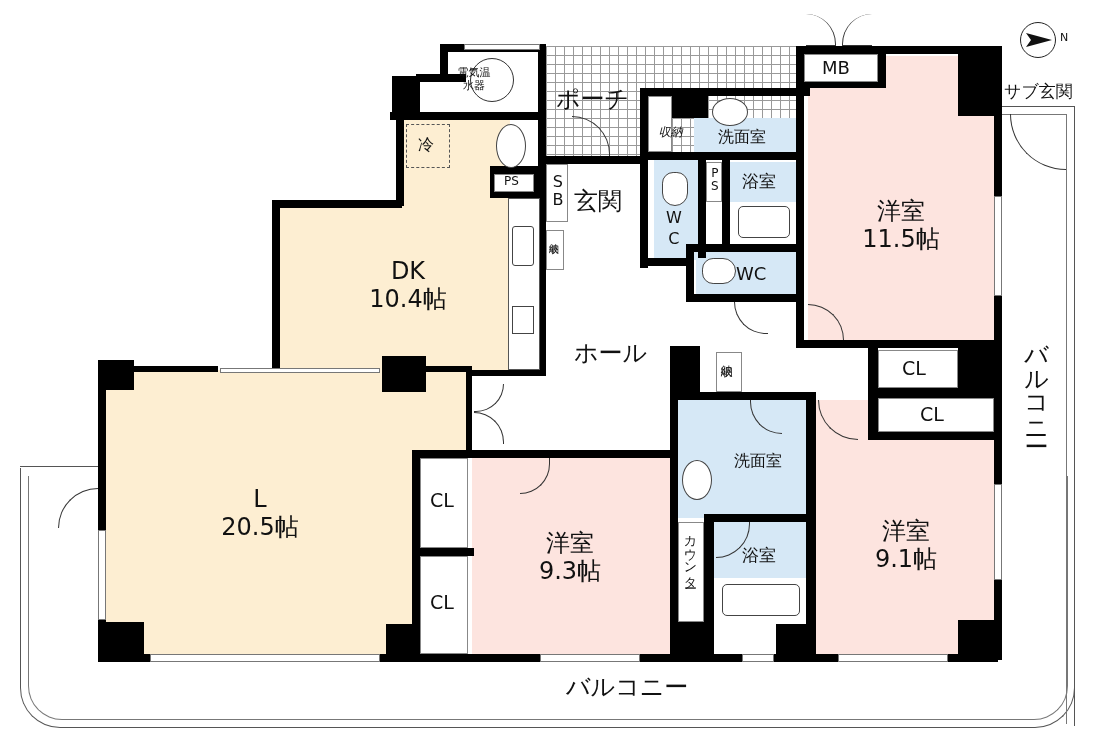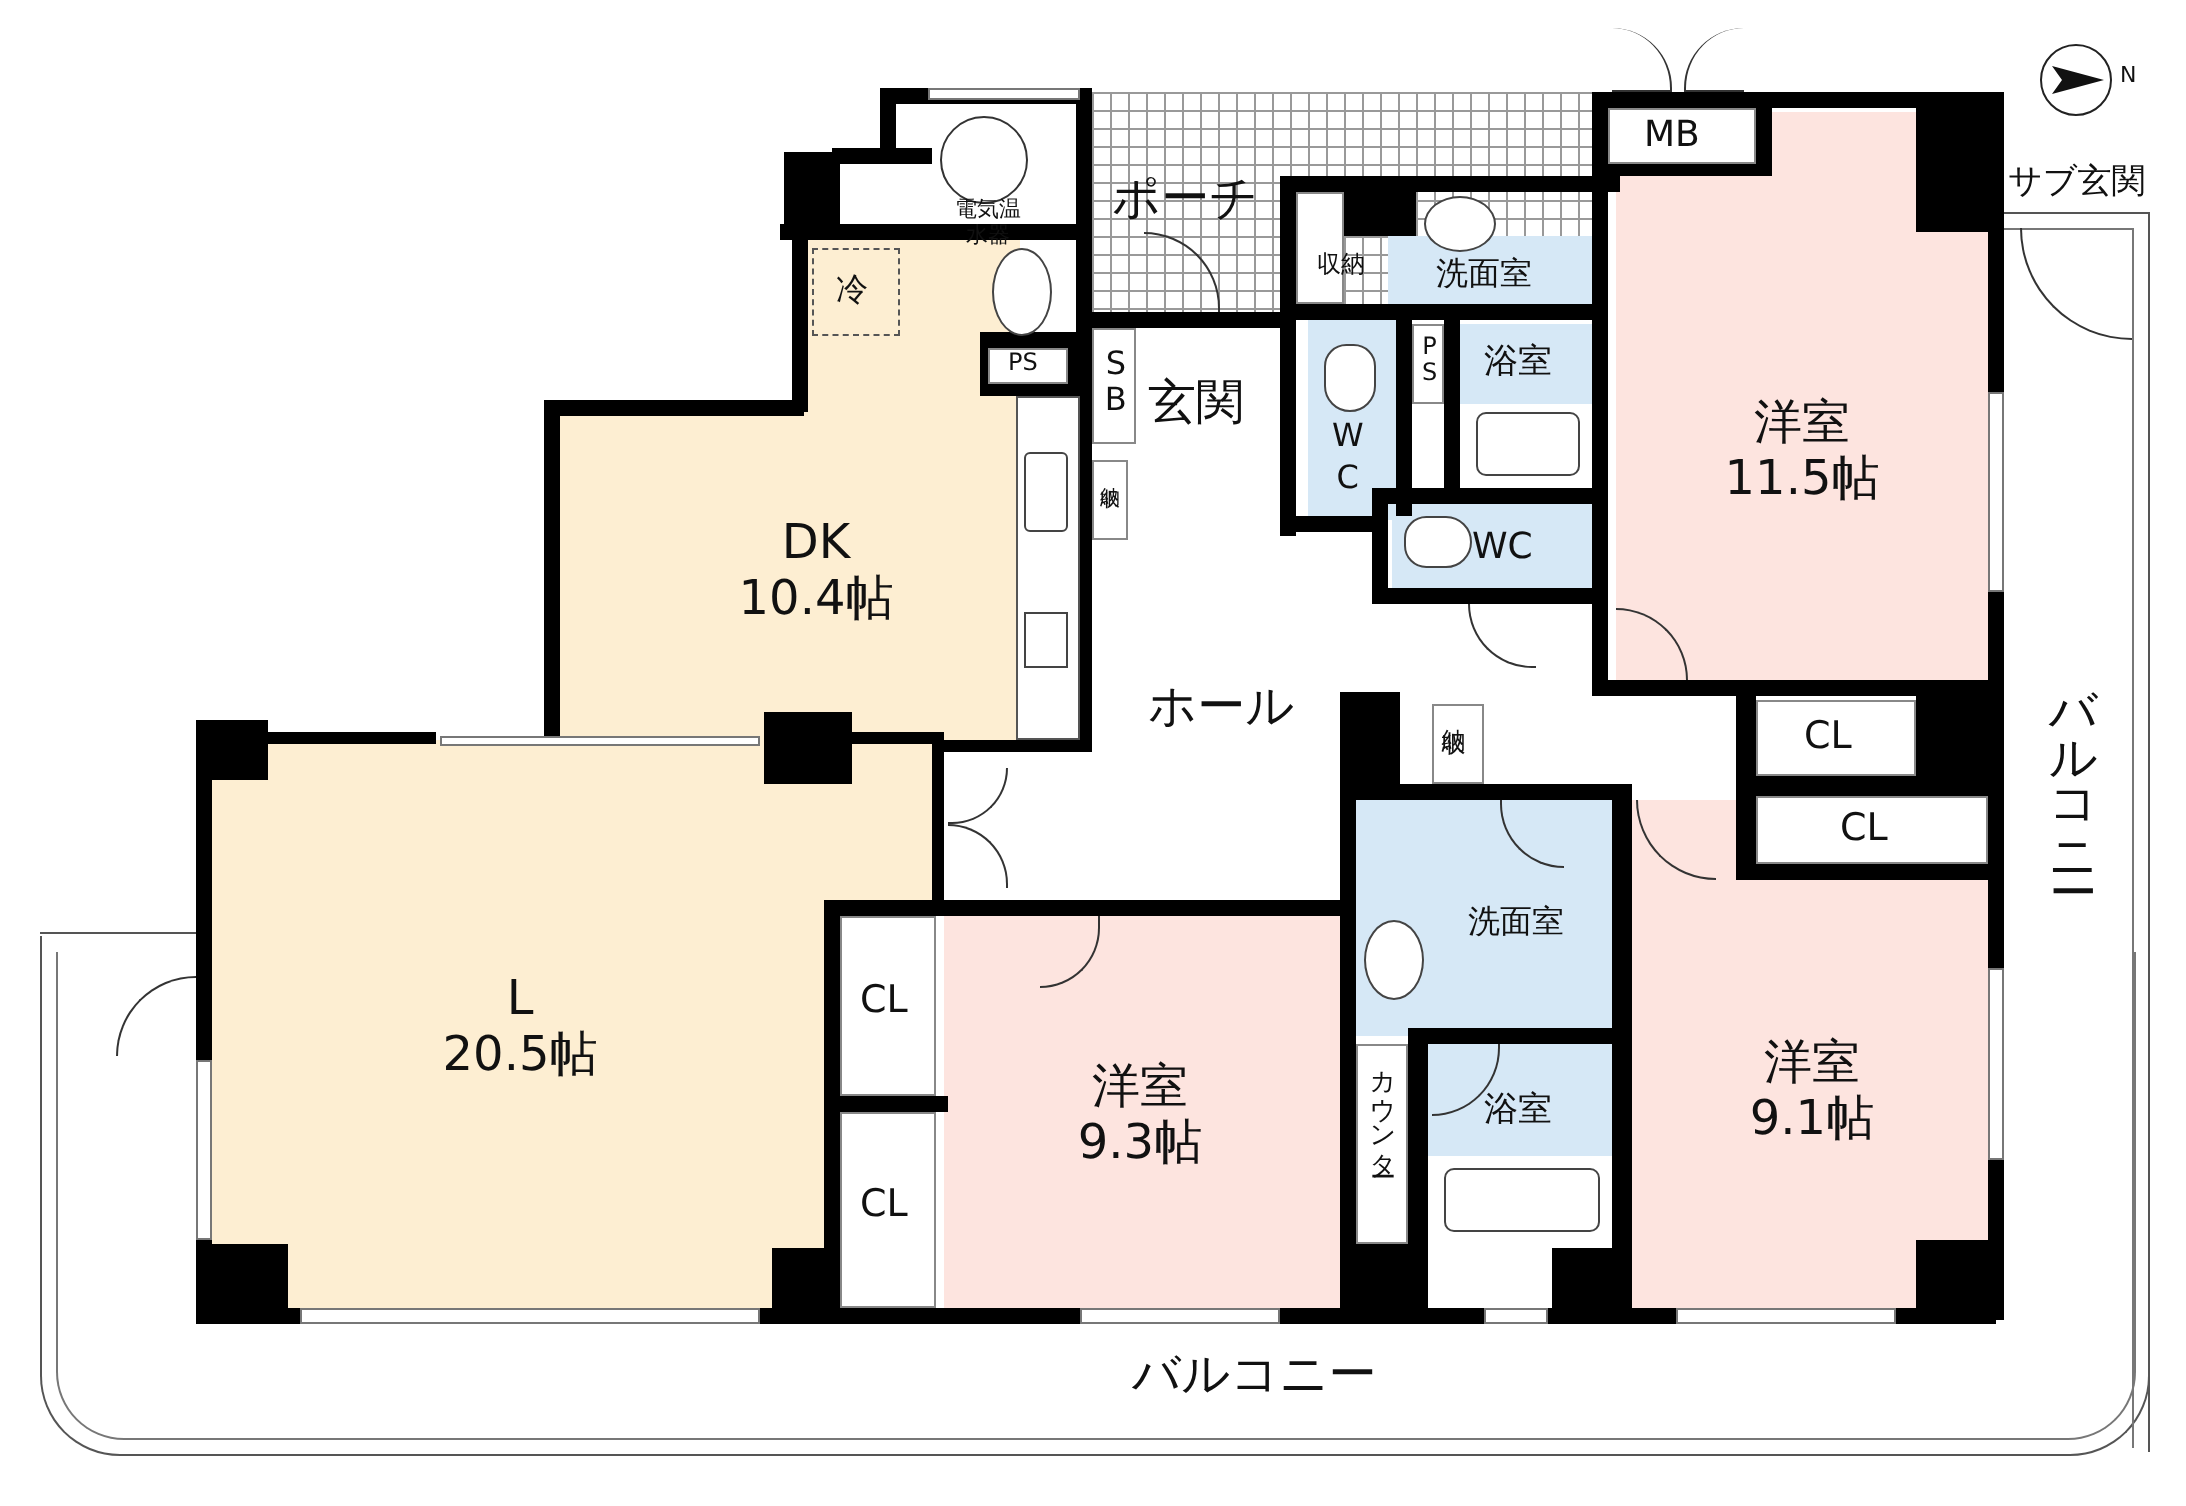--- a/index.html
+++ b/index.html
@@ -212,25 +212,25 @@
 <div class="lbl big vert" style="left:1022px; top:328px;">バルコニー</div>
 
 <div class="lbl sml" style="left:718px; top:128px; font-size:16px;">洗面室</div>
 <div class="lbl sml" style="left:734px; top:452px; font-size:16px;">洗面室</div>
 <div class="lbl sml" style="left:742px; top:172px; font-size:17px;">浴室</div>
 <div class="lbl sml" style="left:742px; top:546px; font-size:17px;">浴室</div>
 <div class="lbl sml vert" style="left:664px; top:208px; font-size:16px; letter-spacing:2px;">WC</div>
 <div class="lbl sml" style="left:736px; top:264px; font-size:18px;">WC</div>
 <div class="lbl sml vert" style="left:682px; top:526px; font-size:13px;">カウンター</div>
 
-<div class="lbl tiny" style="left:476px; top:66px; width:36px; white-space:normal; font-size:11px; line-height:1.2;margin-top:32px;">電気温水器</div>
+<div class="lbl tiny" style="left:456px; top:66px; width:36px; white-space:normal; font-size:11px; line-height:1.2;">電気温水器</div>
 <div class="lbl sml" style="left:418px; top:136px; font-size:16px;">冷</div>
 <div class="lbl med" style="left:822px; top:58px; font-size:18px;">MB</div>
 <div class="lbl tiny" style="left:504px; top:175px;">PS</div>
 <div class="lbl tiny vert" style="left:707px; top:166px;">PS</div>
 <div class="lbl sml vert" style="left:548px; top:172px; font-size:16px;">SB</div>
-<div class="lbl tiny" style="left:648px; top:126px; width:45px; white-space:normal; font-size:12px;">収納</div>
+<div class="lbl tiny" style="left:648px; top:126px; width:45px; white-space:normal; font-size:12px;font-style:italic;">収納</div>
 <div class="lbl tiny vert" style="left:548px; top:236px; font-size:10px;">収納</div>
 <div class="lbl tiny vert" style="left:719px; top:356px; font-size:12px;">収納</div>
 <div class="lbl med" style="left:430px; top:490px;">CL</div>
 <div class="lbl med" style="left:430px; top:592px;">CL</div>
 <div class="lbl med" style="left:902px; top:358px;">CL</div>
 <div class="lbl med" style="left:920px; top:404px;">CL</div>
 
 </body></html>

